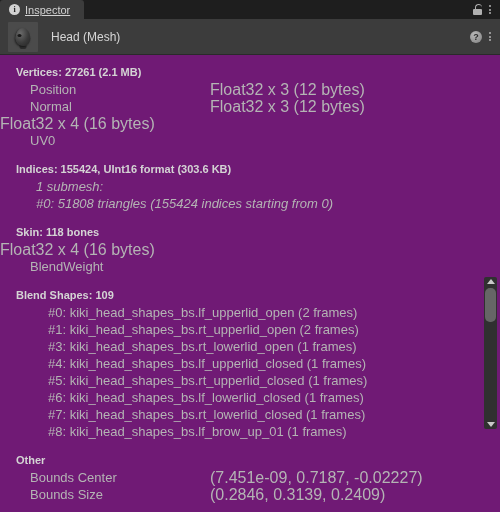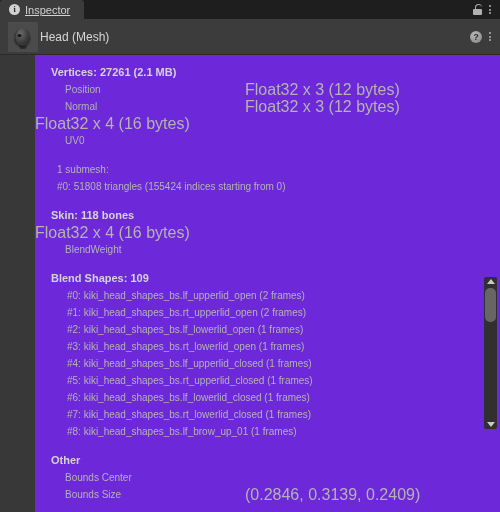--- a/index.html
+++ b/index.html
@@ -166,21 +166,21 @@
     position: absolute;
     left: 50%;
     bottom: 3px;
     transform: translateX(-50%);
     width: 7px;
     height: 6px;
     background: #2e2e2e;
     border-radius: 2px;
   }
   .obj-title {
-    margin-left: 2px;
+    margin-left: 13px;
     font-size: 12px;
     color: #d6d6d6;
     white-space: nowrap;
   }
   .objheader-right {
     margin-left: auto;
     display: flex;
     align-items: center;
     gap: 7px;
   }
@@ -194,25 +194,24 @@
     font-weight: bold;
     line-height: 12px;
     text-align: center;
     cursor: pointer;
   }
 
   
   .content {
     position: relative;
     flex: 1 1 auto;
-    background: #6d28d9;
+    background: #701a75;
     overflow: hidden;
     padding-top: 9px;
     box-sizing: border-box;
-    margin-left: 35px;
   }
 
   .section { margin-bottom: 12px; }
   .section:last-child { margin-bottom: 0; }
 
   .section-title {
     font-size: 11px;
     font-weight: bold;
     color: #d4d4d4;
     padding-left: 16px;
@@ -223,30 +222,30 @@
 
   .row {
     display: flex;
     height: 17px;
     line-height: 17px;
     white-space: nowrap;
   }
   .row .label {
     padding-left: 30px;
     color: #b4b4b4;
-    font-size: 10px;
+    font-size: 13px;
     box-sizing: border-box;
   }
   .row.kv .label { width: 210px; flex: 0 0 210px; }
   .row .value {
     color: #b4b4b4;
     font-size: 16px;
   }
-  .row.single .label { padding-left: 22px; }
-  .row.shape .label { padding-left: 32px; }
+  .row.single .label { padding-left: 36px; font-style: italic; }
+  .row.shape .label { padding-left: 48px; }
 
   
   .scrollbar {
     position: absolute;
     right: 3px;
     top: 222px;
     width: 13px;
     height: 152px;
     background: #303030;
     border-radius: 2px;
@@ -334,20 +333,21 @@
             <span class="value">Float32 x 3 (12 bytes)</span>
           </div>
           <div class="row kv">
             <span class="value">Float32 x 4 (16 bytes)</span>
           </div>
           <div class="row kv">
             <span class="label">UV0</span>
           </div>
         </div>
         <div class="section">
+          <div class="section-title">Indices: 155424, UInt16 format (303.6 KB)</div>
           <div class="row single">
             <span class="label">1 submesh:</span>
           </div>
           <div class="row single">
             <span class="label">#0: 51808 triangles (155424 indices starting from 0)</span>
           </div>
         </div>
         <div class="section">
           <div class="section-title">Skin: 118 bones</div>
           <div class="row kv">
@@ -359,23 +359,20 @@
         </div>
         <div class="section">
           <div class="section-title">Blend Shapes: 109</div>
           <div class="row shape">
             <span class="label">#0: kiki_head_shapes_bs.lf_upperlid_open (2 frames)</span>
           </div>
           <div class="row shape">
             <span class="label">#1: kiki_head_shapes_bs.rt_upperlid_open (2 frames)</span>
           </div>
           <div class="row shape">
-            <span class="label">#2: kiki_head_shapes_bs.lf_lowerlid_open (1 frames)</span>
-          </div>
-          <div class="row shape">
             <span class="label">#3: kiki_head_shapes_bs.rt_lowerlid_open (1 frames)</span>
           </div>
           <div class="row shape">
             <span class="label">#4: kiki_head_shapes_bs.lf_upperlid_closed (1 frames)</span>
           </div>
           <div class="row shape">
             <span class="label">#5: kiki_head_shapes_bs.rt_upperlid_closed (1 frames)</span>
           </div>
           <div class="row shape">
             <span class="label">#6: kiki_head_shapes_bs.lf_lowerlid_closed (1 frames)</span>
@@ -384,20 +381,21 @@
             <span class="label">#7: kiki_head_shapes_bs.rt_lowerlid_closed (1 frames)</span>
           </div>
           <div class="row shape">
             <span class="label">#8: kiki_head_shapes_bs.lf_brow_up_01 (1 frames)</span>
           </div>
         </div>
         <div class="section">
           <div class="section-title">Other</div>
           <div class="row kv">
             <span class="label">Bounds Center</span>
+            <span class="value">(7.451e-09, 0.7187, -0.02227)</span>
           </div>
           <div class="row kv">
             <span class="label">Bounds Size</span>
             <span class="value">(0.2846, 0.3139, 0.2409)</span>
           </div>
         </div>
       </div>
 
     <div class="scrollbar">
       <span class="sb-arrow up"></span>

